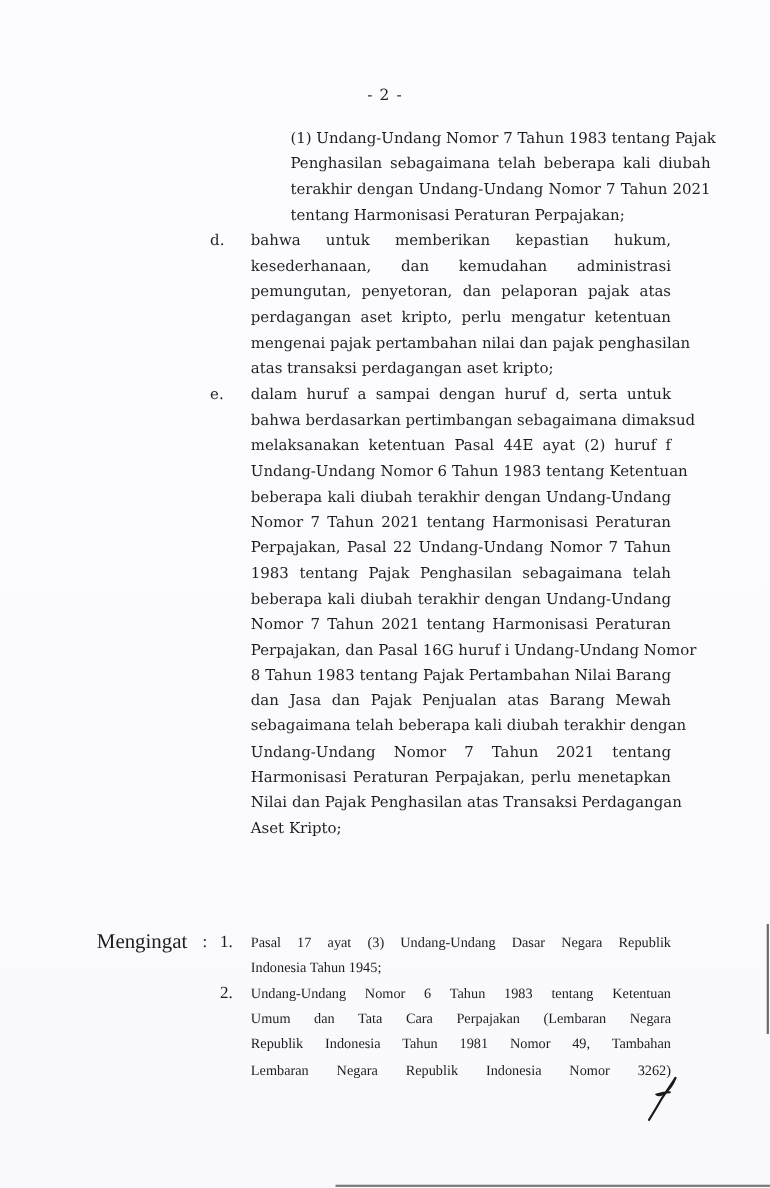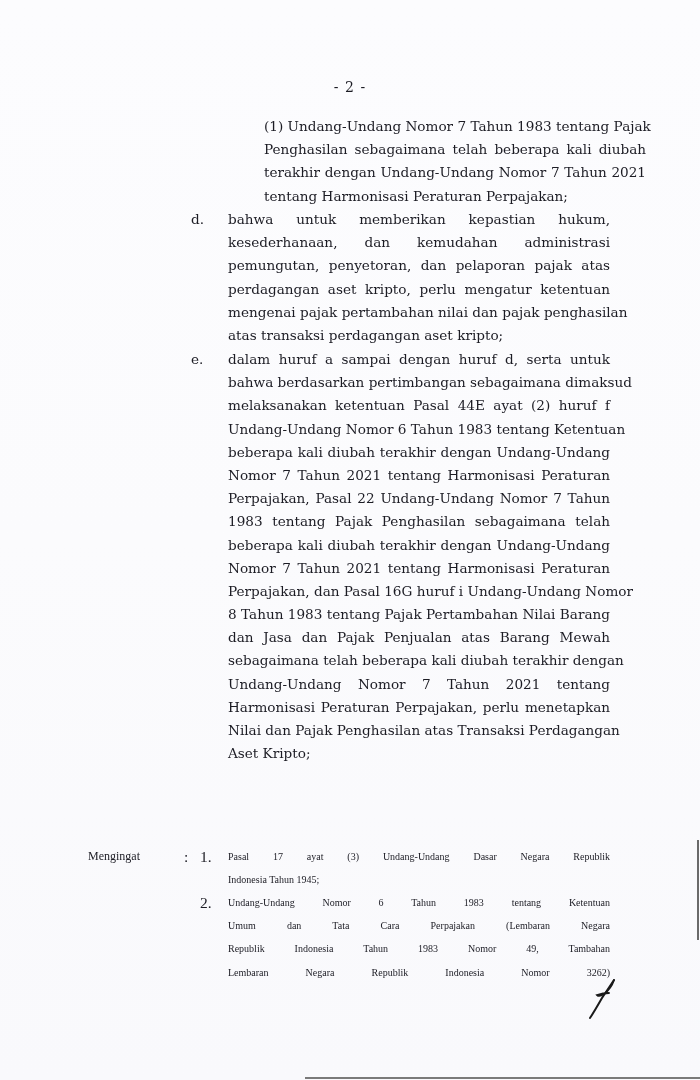--- a/index.html
+++ b/index.html
@@ -55,21 +55,21 @@
     left: 191px;
     font-size: 13.6px;
     line-height: 23.2px;
   }
 
   .mengingat-label {
     position: absolute;
     left: 88px;
     top: 845px;
     font-family: "Liberation Serif", serif;
-    font-size: 12px;
+    font-size: 19px;
     line-height: 23.2px;
     text-align: right;
   }
   .mengingat-colon {
     position: absolute;
     left: 184px;
     top: 845px;
     font-family: "Liberation Serif", serif;
     font-size: 15.5px;
     line-height: 23.2px;
@@ -79,21 +79,21 @@
     left: 200px;
     font-family: "Liberation Serif", serif;
     font-size: 15.5px;
     line-height: 23.2px;
   }
   .mblock {
     position: absolute;
     left: 228px;
     width: 382px;
     font-family: "Liberation Serif", serif;
-    font-size: 10px;
+    font-size: 13px;
     line-height: 23.2px;
   }
   .signature {
     position: absolute;
     left: 588px;
     top: 978px;
     width: 30px;
     height: 42px;
   }
   .scan-edge-right {
@@ -167,21 +167,21 @@
   <span class="num" style="top:845px;">1.</span>
   <div class="mblock" style="top:845px;">
     <span class="line">Pasal 17 ayat (3) Undang-Undang Dasar Negara Republik</span>
     <span class="line last">Indonesia Tahun 1945;</span>
   </div>
 
   <span class="num" style="top:891px;">2.</span>
   <div class="mblock" style="top:891px;">
     <span class="line">Undang-Undang Nomor 6 Tahun 1983 tentang Ketentuan</span>
     <span class="line">Umum dan Tata Cara Perpajakan (Lembaran Negara</span>
-    <span class="line">Republik Indonesia Tahun 1983 Nomor 49, Tambahan</span>
+    <span class="line">Republik Indonesia Tahun 1981 Nomor 49, Tambahan</span>
     <span class="line">Lembaran Negara Republik Indonesia Nomor 3262)</span>
   </div>
 
   <svg class="signature" viewBox="0 0 30 42">
     <path d="M26 2 C22 8, 18 14, 14 20 C10 27, 6 34, 2 40" stroke="#1a1a1a" stroke-width="2" fill="none" stroke-linecap="round"></path>
     <path d="M26 2 C24 8, 20 13, 16 16 C13 18, 10 18, 9 17 C12 16, 16 15, 21 15" stroke="#1a1a1a" stroke-width="1.8" fill="none" stroke-linecap="round"></path>
   </svg>
 
   <div class="scan-edge-right"></div>
   <div class="scan-edge-bottom"></div>

